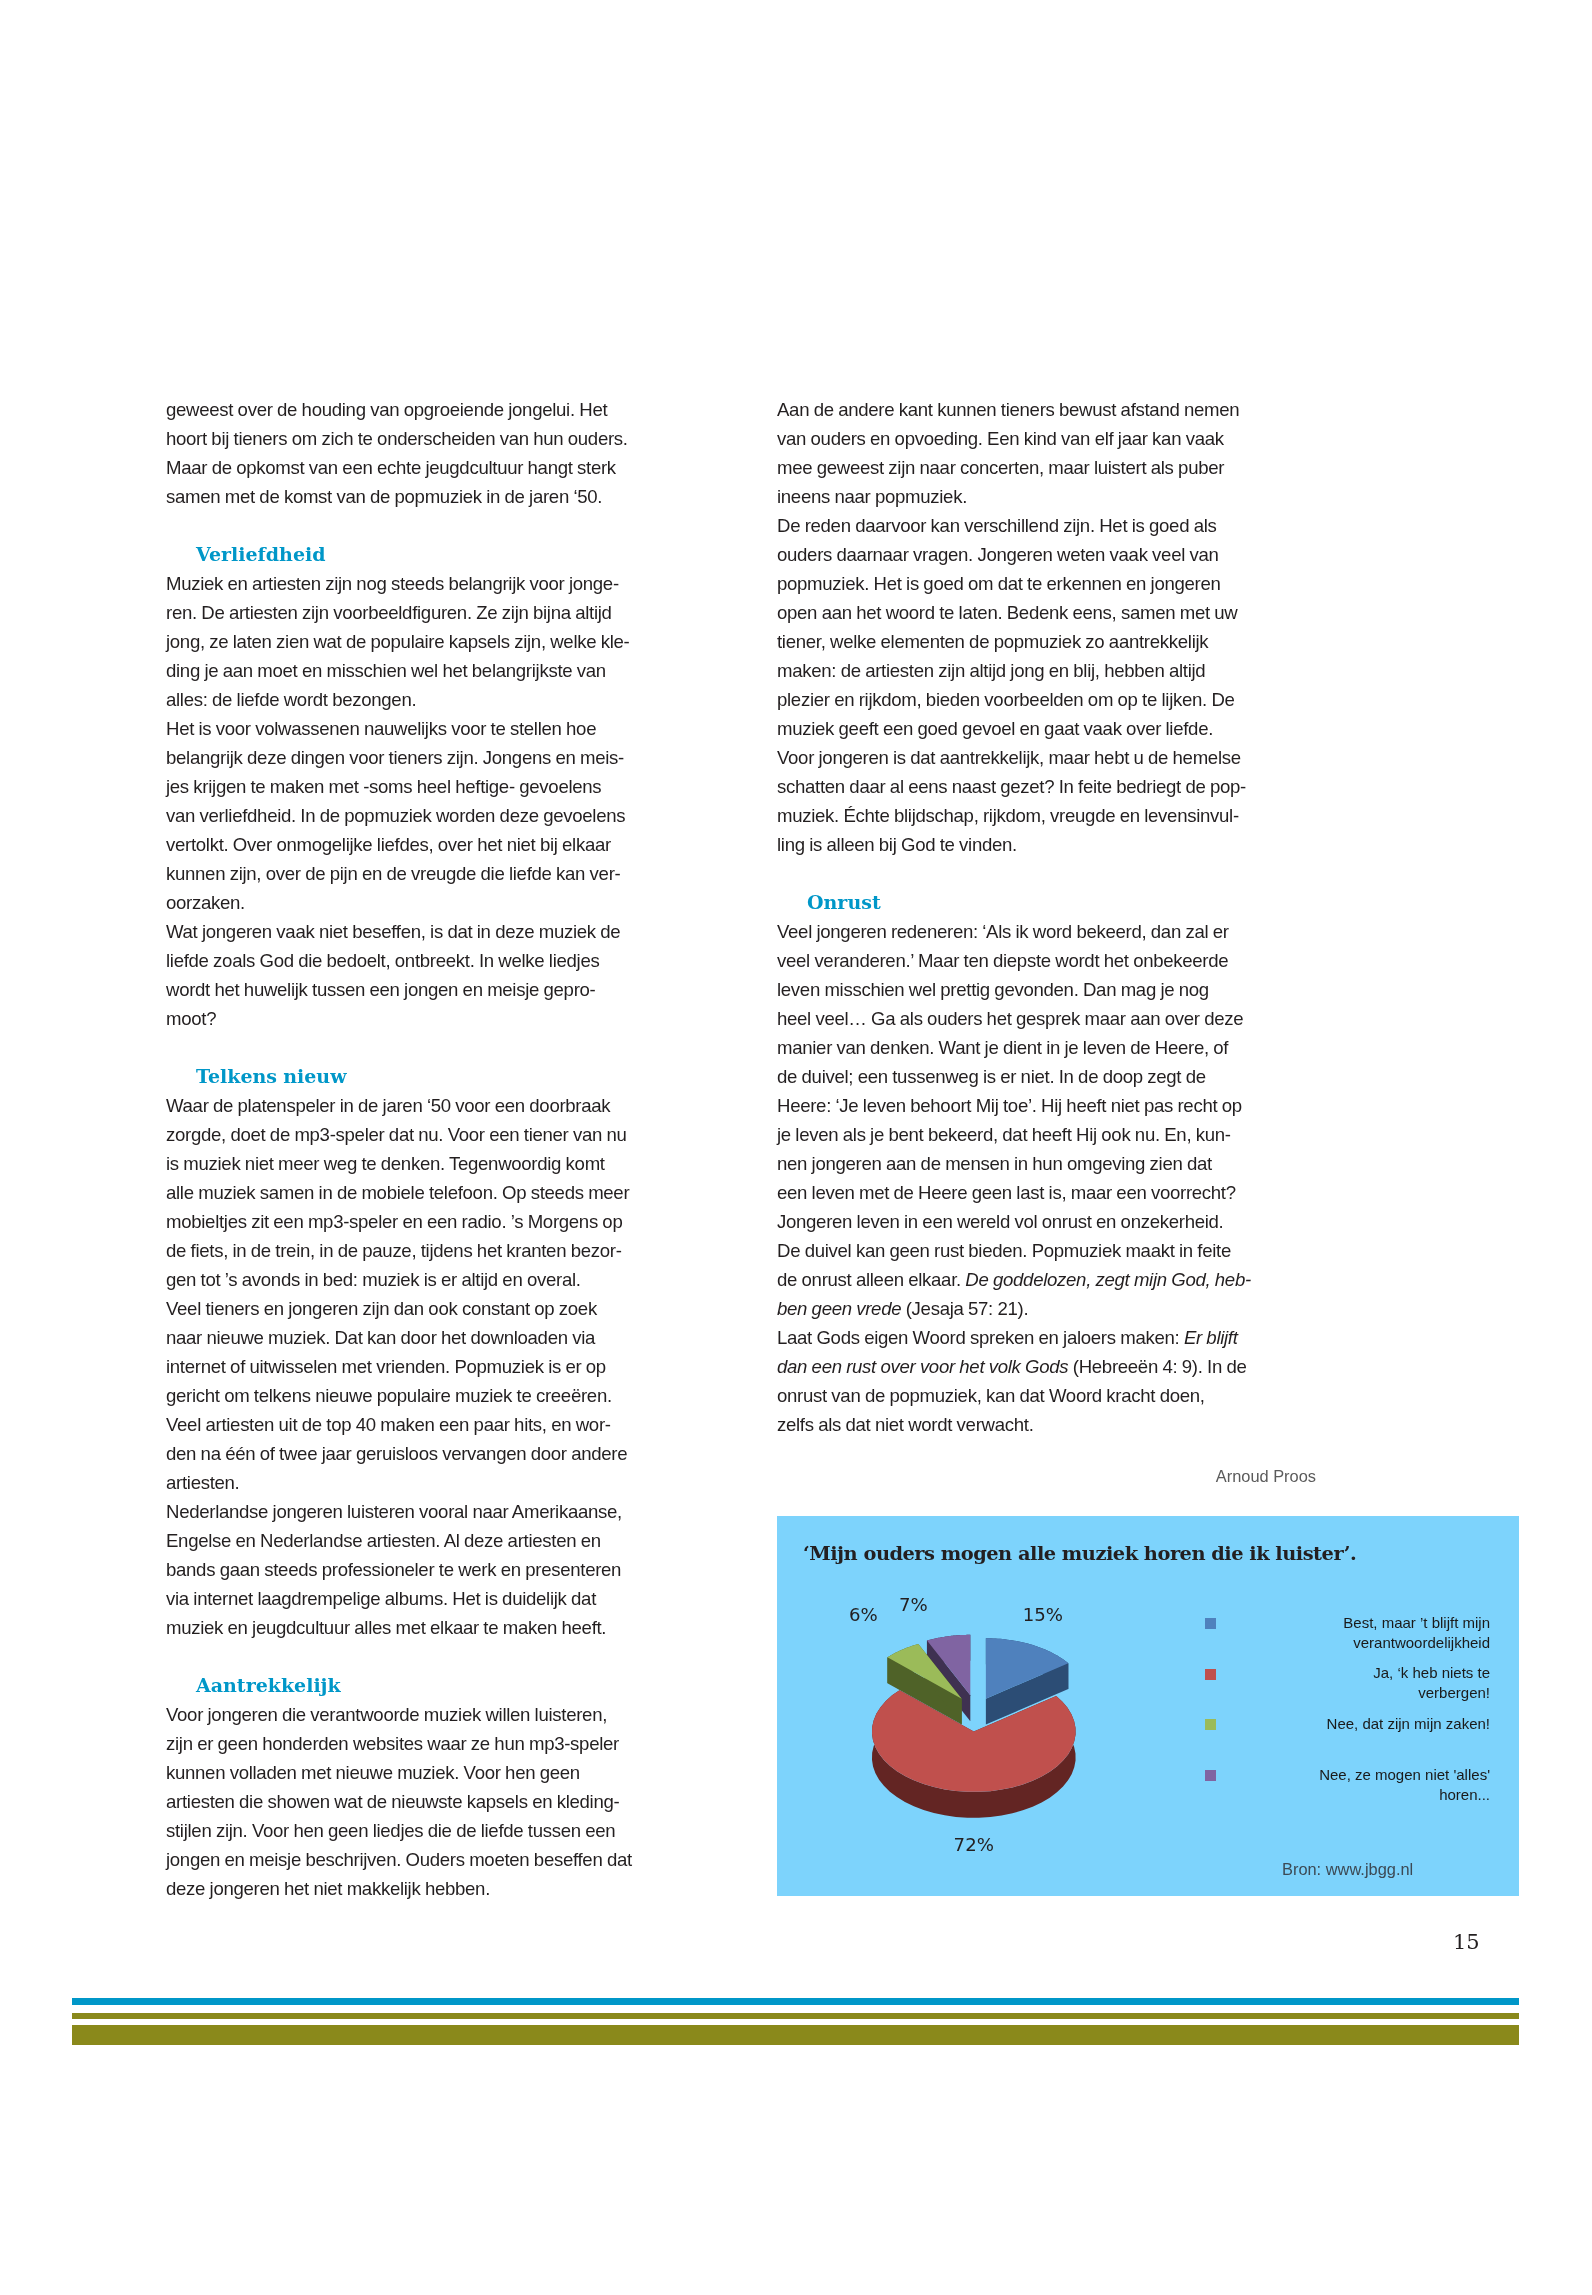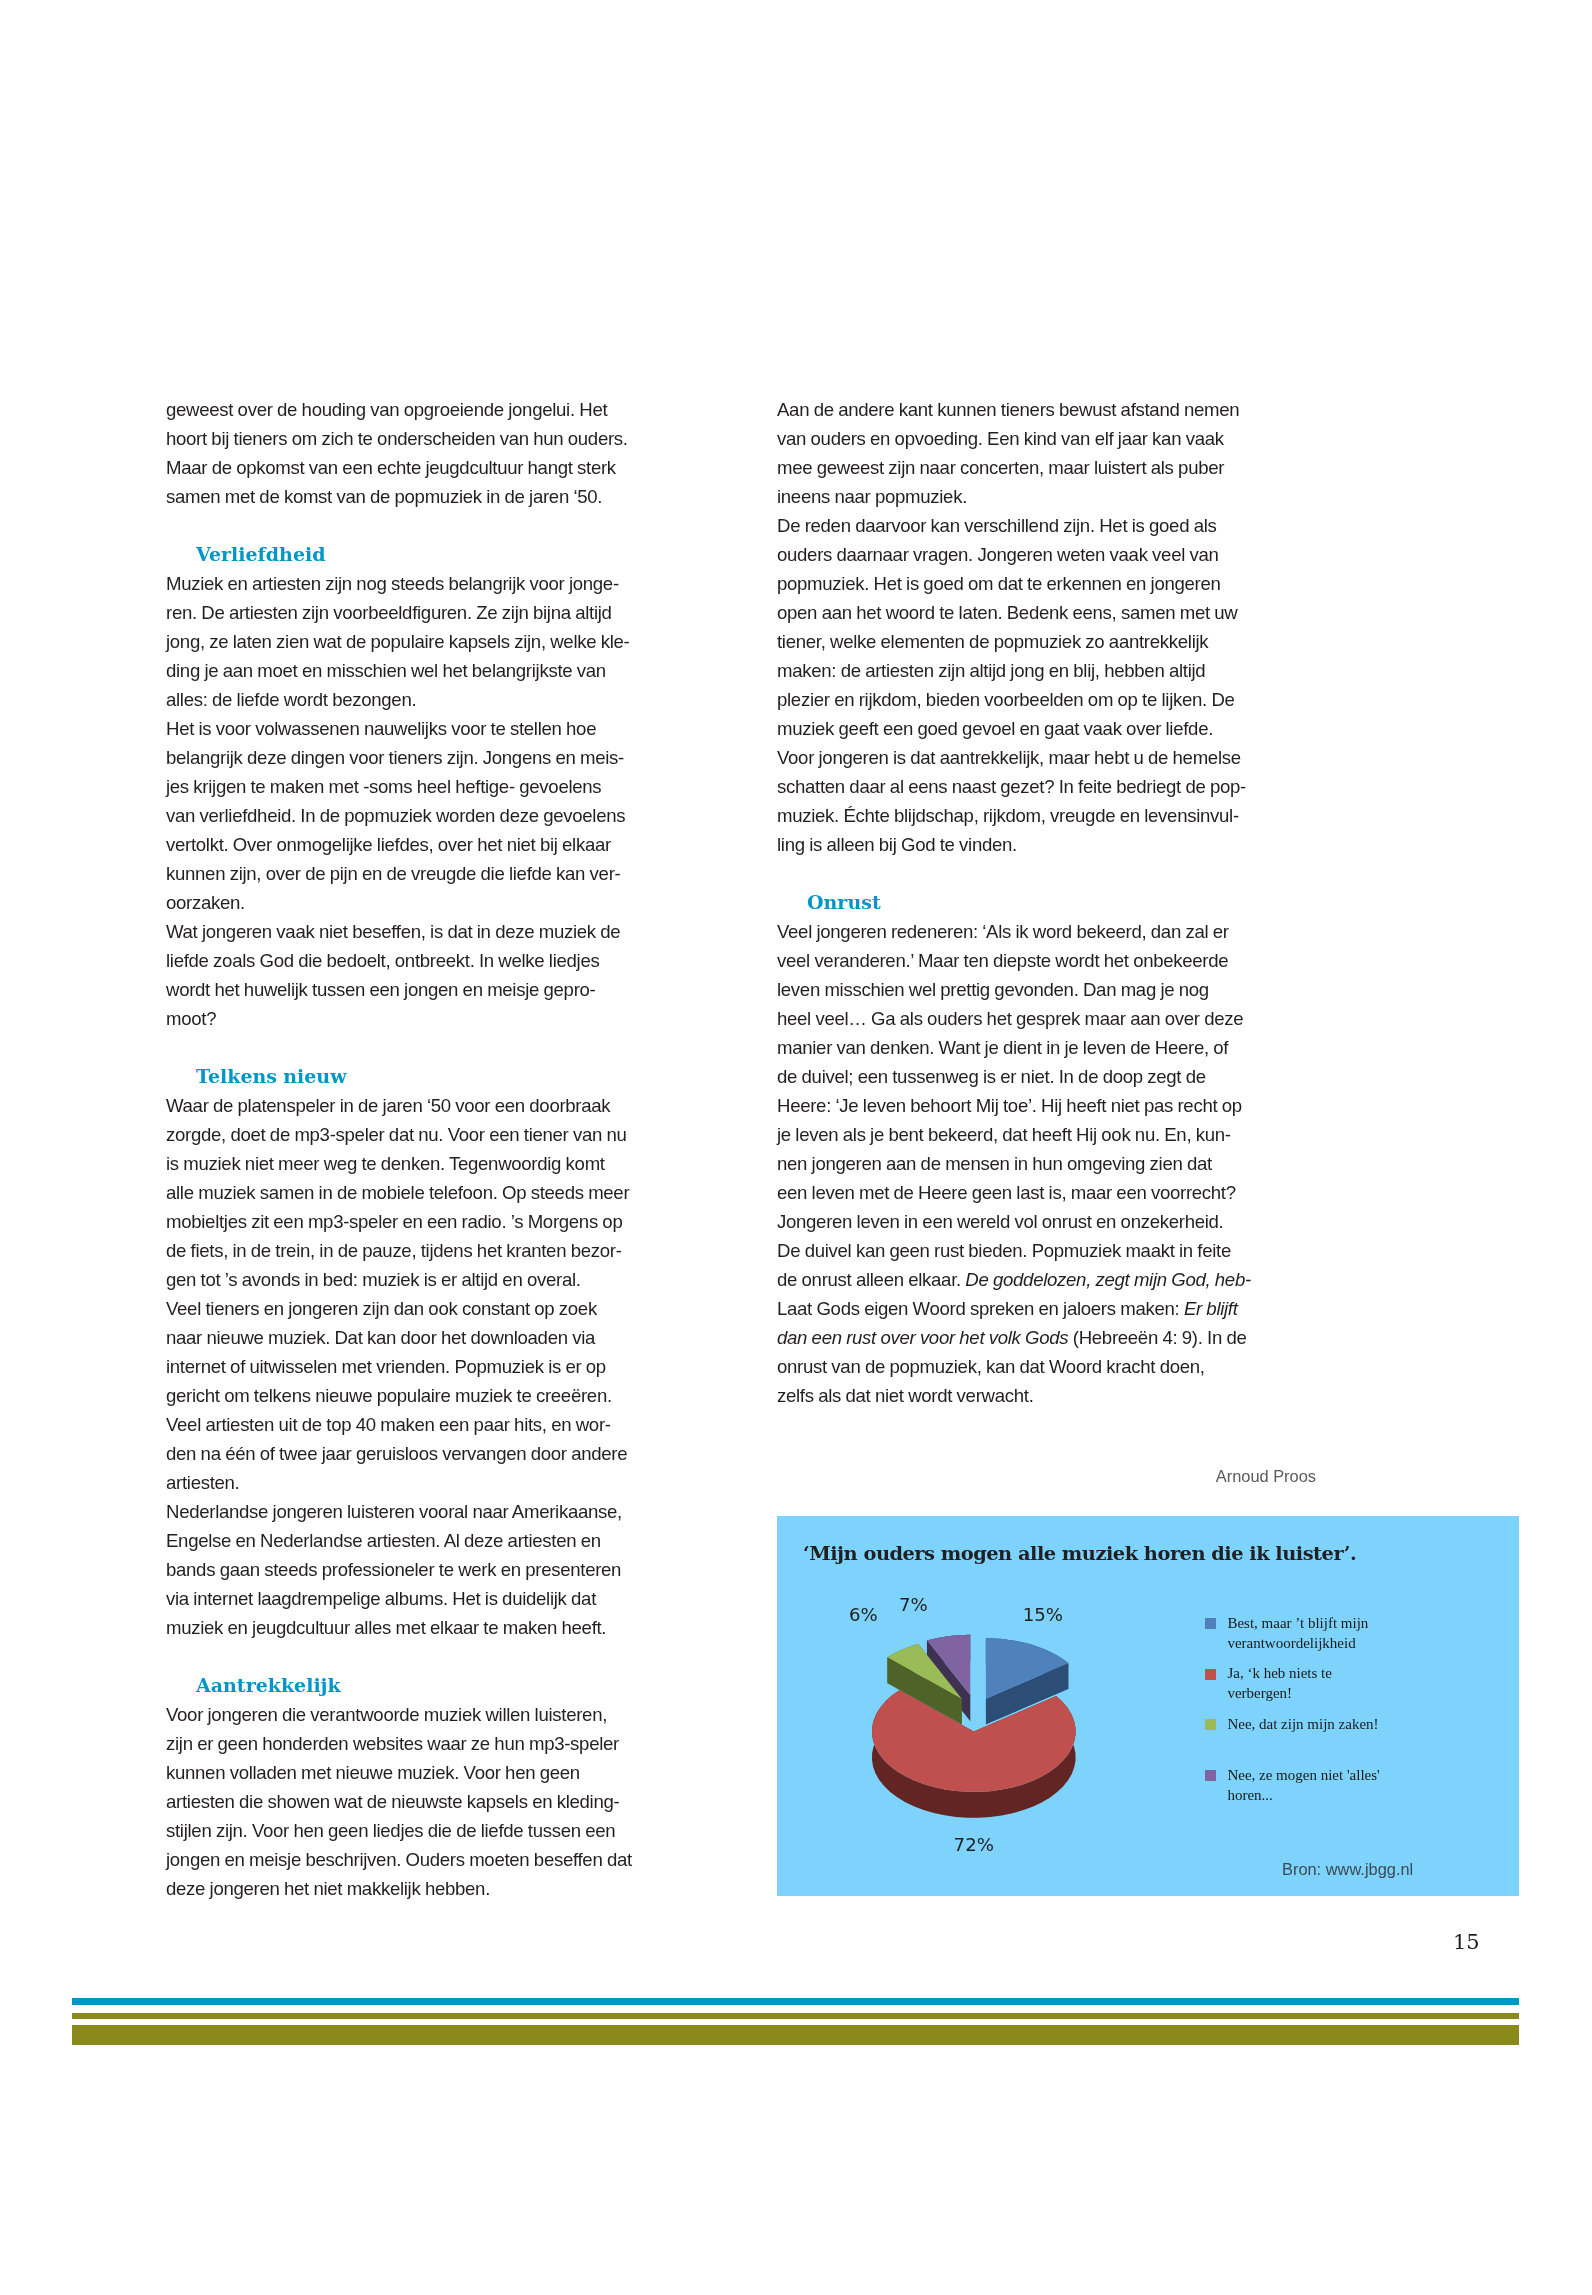--- a/index.html
+++ b/index.html
@@ -14,22 +14,22 @@
   .h { display: block; white-space: nowrap; height: 29px; color: #0097c8;
        font-family: "DejaVu Serif", serif; font-weight: bold; font-size: 19px; letter-spacing: 0px; margin-left: 30px; }
   .it { font-style: italic; }
   .author { position: absolute; left: 1174px; top: 1467px; width: 142px; text-align: right;
             font-size: 16.4px; color: #5b5b5b; }
   .chart-box { position: absolute; left: 777px; top: 1516px; width: 742px; height: 380px; background: #7dd3fc; }
   .chart-title { position: absolute; left: 26px; top: 26px; font-family: "DejaVu Serif", serif; font-weight: bold;
                  font-size: 19.4px; color: #231f20; letter-spacing: -0.5px; white-space: nowrap; }
   .pie-svg { position: absolute; left: 69px; top: 86px; width: 259px; height: 259px; overflow: visible; }
   .pie-label { font-family: "DejaVu Sans", sans-serif; font-size: 21px; fill: #231f20; }
-  .legend { position: absolute; left: 428px; top: 97px; width: 285px; font-family: Liberation Serif, serif;
-            font-size: 15px; line-height: 20px; color: #1a1a1a; }
+  .legend { position: absolute; left: 428px; top: 97px; width: 285px; font-family: Liberation Sans, sans-serif;
+            font-size: 15px; line-height: 20px; color: #1a1a1a; text-align: right; }
   .legend-item { position: relative; padding-left: 22.4px; margin-bottom: 10.4px; }
   .legend-item.spaced { margin-top: 31px; }
   .swatch { position: absolute; left: 0; top: 5.2px; width: 11.2px; height: 11.2px; }
   .source { position: absolute; left: 505px; top: 344px; font-size: 16.4px; color: #3c4a55; white-space: nowrap; }
   .page-number { position: absolute; left: 1453px; top: 1930px; font-family: "DejaVu Serif", serif;
                  font-size: 21px; color: #231f20; }
   .bar { position: absolute; left: 72px; width: 1447px; }
   .bar-blue { top: 1998px; height: 7px; background: #0097c8; }
   .bar-olive-thin { top: 2013px; height: 6px; background: #8a891b; }
   .bar-olive-thick { top: 2025px; height: 20px; background: #8a891b; }
@@ -117,20 +117,21 @@
       <span class="line">heel veel… Ga als ouders het gesprek maar aan over deze</span>
       <span class="line">manier van denken. Want je dient in je leven de Heere, of</span>
       <span class="line">de duivel; een tussenweg is er niet. In de doop zegt de</span>
       <span class="line">Heere: ‘Je leven behoort Mij toe’. Hij heeft niet pas recht op</span>
       <span class="line">je leven als je bent bekeerd, dat heeft Hij ook nu. En, kun-</span>
       <span class="line">nen jongeren aan de mensen in hun omgeving zien dat</span>
       <span class="line">een leven met de Heere geen last is, maar een voorrecht?</span>
       <span class="line">Jongeren leven in een wereld vol onrust en onzekerheid.</span>
       <span class="line">De duivel kan geen rust bieden. Popmuziek maakt in feite</span>
       <span class="line"><span>de onrust alleen elkaar. </span><span class="it">De goddelozen, zegt mijn God, heb-</span></span>
+      <span class="line"><span class="it">ben geen vrede</span><span> (Jesaja 57: 21).</span></span>
       <span class="line"><span>Laat Gods eigen Woord spreken en jaloers maken: </span><span class="it">Er blijft</span></span>
       <span class="line"><span class="it">dan een rust over voor het volk Gods</span><span> (Hebreeën 4: 9).  In de</span></span>
       <span class="line">onrust van de popmuziek, kan dat Woord kracht doen,</span>
       <span class="line">zelfs als dat niet wordt verwacht.</span>
     </div>
   <div class="author">Arnoud Proos</div>
 
   <div class="chart-box">
     <div class="chart-title">‘Mijn ouders mogen alle muziek horen die ik luister’.</div>
     <svg class="pie-svg" id="pie-svg" viewBox="0 0 300 300">

